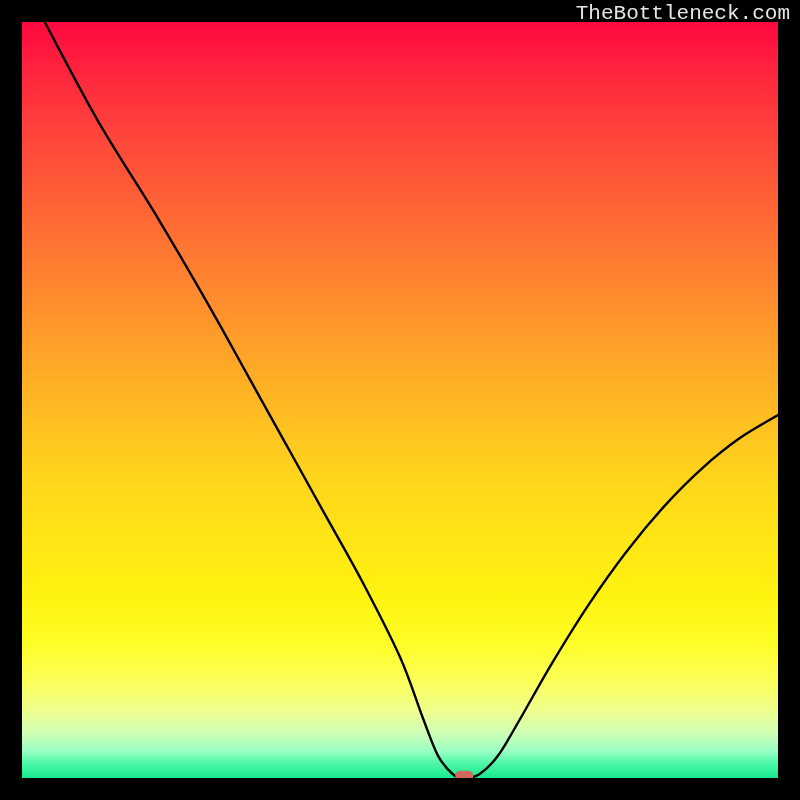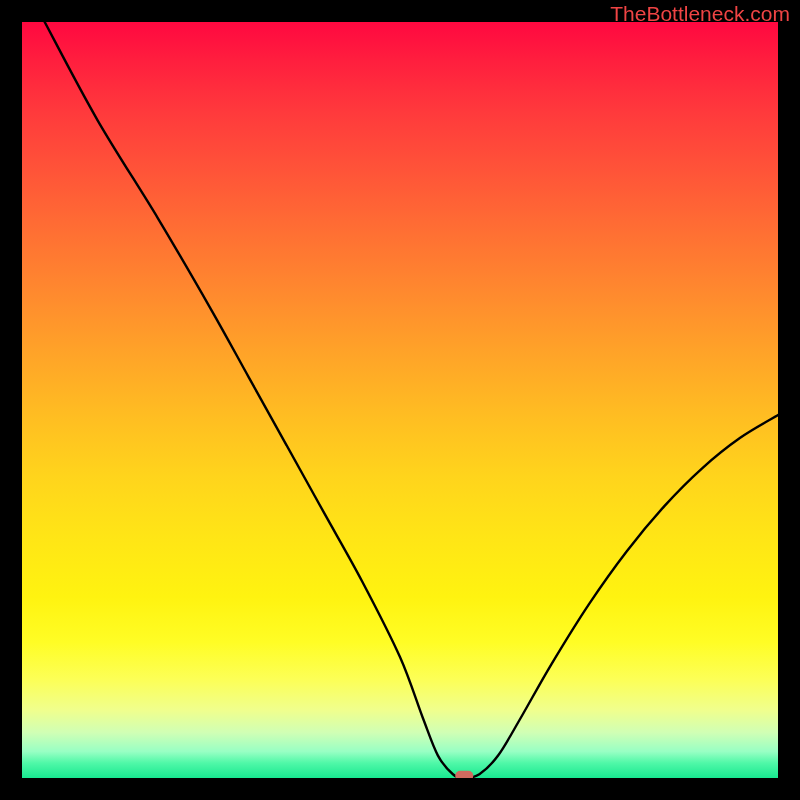--- a/index.html
+++ b/index.html
@@ -39,24 +39,24 @@
       #f0ff8d 91%,
       #d0ffb5 94%,
       #98ffc4 96.5%,
       #50f8a8 98%,
       #18e890 100%);
   }
   .watermark {
     position: absolute;
     top: 2px;
     right: 10px;
-    color: #ef4444;
+    color: #e5e5e5;
     font-size: 21px;
     font-weight: 500;
-    font-family: Liberation Sans, sans-serif;
+    font-family: Liberation Mono, monospace;
     z-index: 10;
   }
   svg.curve {
     position: absolute;
     left: 0;
     top: 0;
     width: 756px;
     height: 756px;
   }
 </style>

